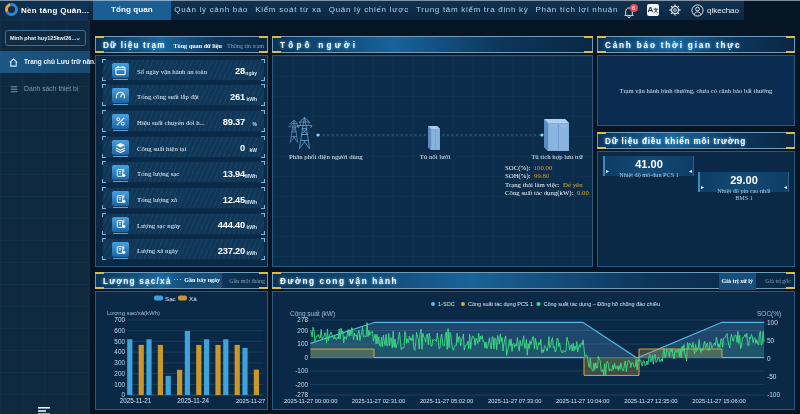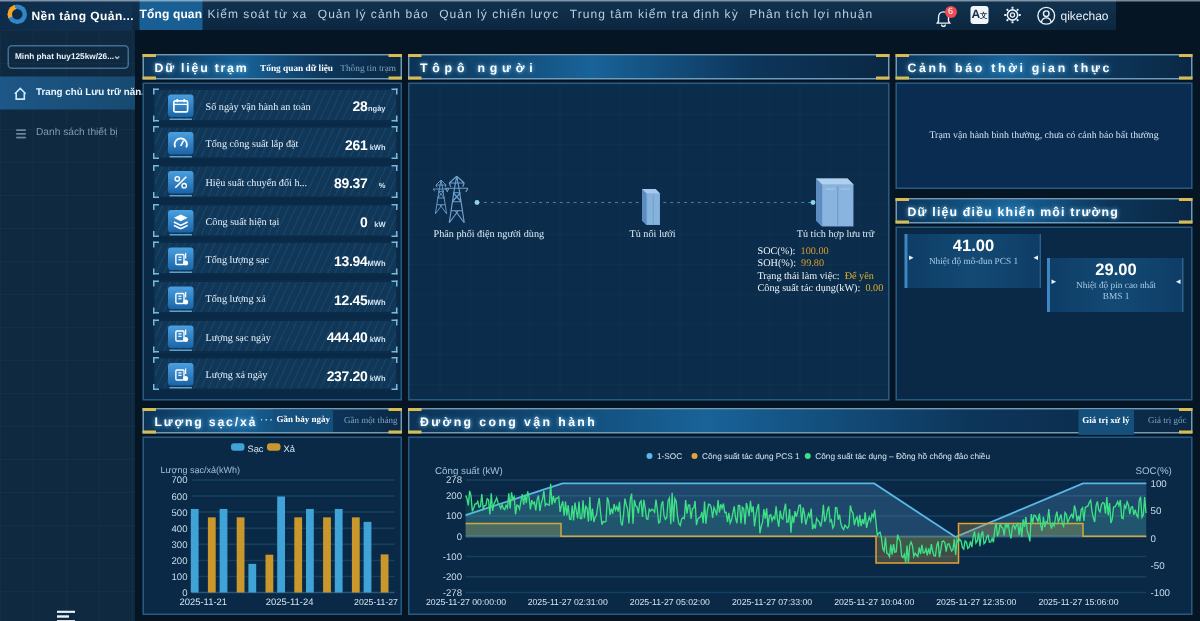--- a/index.html
+++ b/index.html
@@ -8,21 +8,21 @@
 .serif { font-family:"Liberation Serif", serif; }
 
 
 #topbar { position:absolute; left:0; top:0; width:744px; height:20px; background:linear-gradient(180deg,#11324f,#0c2740); }
 #logo { position:absolute; left:0; top:0; width:88px; height:20px; background:linear-gradient(90deg,#0e2c49,#113355); }
 #logoc { position:absolute; left:5px; top:3px; width:13px; height:13px; border-radius:50%; background:conic-gradient(from -115deg,#f5a623 0 100deg, #2f86c8 0 360deg); }
 #logoc::after { content:""; position:absolute; left:3px; top:3px; width:7px; height:7px; border-radius:50%; background:#0d2c49; }
 #logotext { position:absolute; left:21px; top:6px; color:#fff; font-size:8px; font-weight:bold; letter-spacing:0.3px; width:70px; overflow:hidden; white-space:nowrap; }
 #nav { position:absolute; left:93px; top:0; height:20px; display:flex; align-items:center; }
 .navitem { color:#b6cfe3; font-size:8px; padding:0 3.5px; height:20px; line-height:20px; white-space:nowrap; letter-spacing:0.7px; }
-.navitem.active { background:#1a5f93; color:#fff; font-weight:bold; letter-spacing:0.1px; padding:0 0; }
+.navitem.active { background:#1a5f93; color:#fff; font-weight:bold; letter-spacing:0.1px; padding:0 18px; }
 #topicons { position:absolute; right:0; top:0; height:20px; }
 
 
 #sidebar { position:absolute; left:0; top:20px; width:90px; height:394px; background:#0f2940;
   background-image:linear-gradient(rgba(60,110,150,.09) 1px, transparent 1px),linear-gradient(90deg,rgba(60,110,150,.09) 1px, transparent 1px);
   background-size:22px 22px; }
 #sideselect { position:absolute; left:5px; top:10px; width:81px; height:16px; border:1px solid #3f6f95; border-radius:3px; color:#e8f2fa; font-size:5.5px; font-weight:bold; line-height:14px; padding-left:4px; white-space:nowrap; }
 .sideitem { position:absolute; left:0; width:90px; height:22px; color:#7e9cb5; font-size:6.8px; line-height:22px; white-space:nowrap; }
 .sideitem.active { background:linear-gradient(90deg,#1d5787,#174a70); color:#e9f5ff; font-weight:bold; font-size:6.5px; }
 
@@ -30,21 +30,21 @@
 .phead { position:absolute; height:17px; background:linear-gradient(90deg,#0c3356 0%,#186399 38%,#0d355a 72%,#0a2844 100%); border:1px solid #6e9cbd; }
 .phead .tick { position:absolute; width:9px; height:2px; background:#d8bc52; }
 .t-tl { left:-1px; top:-1px; } .t-bl { left:-1px; bottom:-1px; }
 .t-tr { right:-1px; top:-1px; } .t-br { right:-1px; bottom:-1px; }
 .ptitle { position:absolute; left:7px; top:4px; color:#fff; font-size:8.2px; font-weight:bold; letter-spacing:1.2px; white-space:nowrap; text-shadow:0 0 3px #7fd0ff; }
 .pbody { position:absolute; background:#0a2947; border:1px solid #275a80; }
 .htab { font-size:6.2px; color:#7fa3c0; white-space:nowrap; }
 .htab.active { color:#fff; font-weight:bold; }
 
 
-.envbox { position:absolute; width:91px; height:36px; background:linear-gradient(90deg,#0e3d66,#134a74 50%,#0e3d66); border-left:2px solid #3d87c4; border-right:1px solid #2a6292; }
+.envbox { position:absolute; width:91px; height:20px; background:linear-gradient(90deg,#0e3d66,#134a74 50%,#0e3d66); border-left:2px solid #3d87c4; border-right:1px solid #2a6292; }
 .envbox::before { content:"▸"; position:absolute; left:1px; top:11px; color:#e8f4fc; font-size:6px; }
 .envbox::after { content:"◂"; position:absolute; right:1px; top:11px; color:#e8f4fc; font-size:6px; }
 .envbox .ev { position:absolute; left:0; top:2px; width:100%; text-align:center; color:#fff; font-size:11px; font-weight:bold; }
 .envbox .el { position:absolute; left:0; top:15px; width:100%; text-align:center; color:#a8cce8; font-size:6.2px; line-height:7px; }
 
 
 .mrow { position:absolute; left:7px; width:163px; height:22px;
   background:#103758 repeating-linear-gradient(115deg,rgba(140,190,230,0.07) 0 1px,transparent 1px 4.5px);
   border:1px solid #0a2c49; }
 .mrow .cb { position:absolute; width:4px; height:4px; border-color:#79b9dd; border-style:solid; }
@@ -62,22 +62,22 @@
 </head>
 <body>
 <div id="app">
   <div id="topbar">
       <div style="position:absolute;left:0;top:0;width:800px;height:1px;background:rgba(205,215,224,0.6);z-index:50;"></div>
     <div id="logo"></div>
     <div id="logoc"></div>
     <div id="logotext">Nền tảng Quản...</div>
     <div id="nav">
       <div class="navitem active">Tổng quan</div>
+      <div class="navitem">Quản lý cảnh báo</div>
       <div class="navitem">Kiểm soát từ xa</div>
-      <div class="navitem">Quản lý cảnh báo</div>
       <div class="navitem">Quản lý chiến lược</div>
       <div class="navitem">Trung tâm kiểm tra định kỳ</div>
       <div class="navitem">Phân tích lợi nhuận</div>
     </div>
     <div id="topicons">
       <svg width="10" height="11" viewBox="0 0 12 13" style="position:absolute;right:110px;top:6.5px;">
           <path d="M6 1 C3.4 1 2 3 2 5.5 L2 8.5 L1 10 L11 10 L10 8.5 L10 5.5 C10 3 8.6 1 6 1 Z" fill="none" stroke="#e8f2fa" stroke-width="1.1"></path>
           <path d="M4.5 11 a1.5 1.5 0 0 0 3 0" fill="none" stroke="#e8f2fa" stroke-width="1.1"></path>
         </svg>
       <div style="position:absolute;right:106px;top:3.5px;width:8.5px;height:8.5px;border-radius:50%;background:#f04a52;color:#fff;font-size:6px;text-align:center;line-height:8.5px;">6</div>

